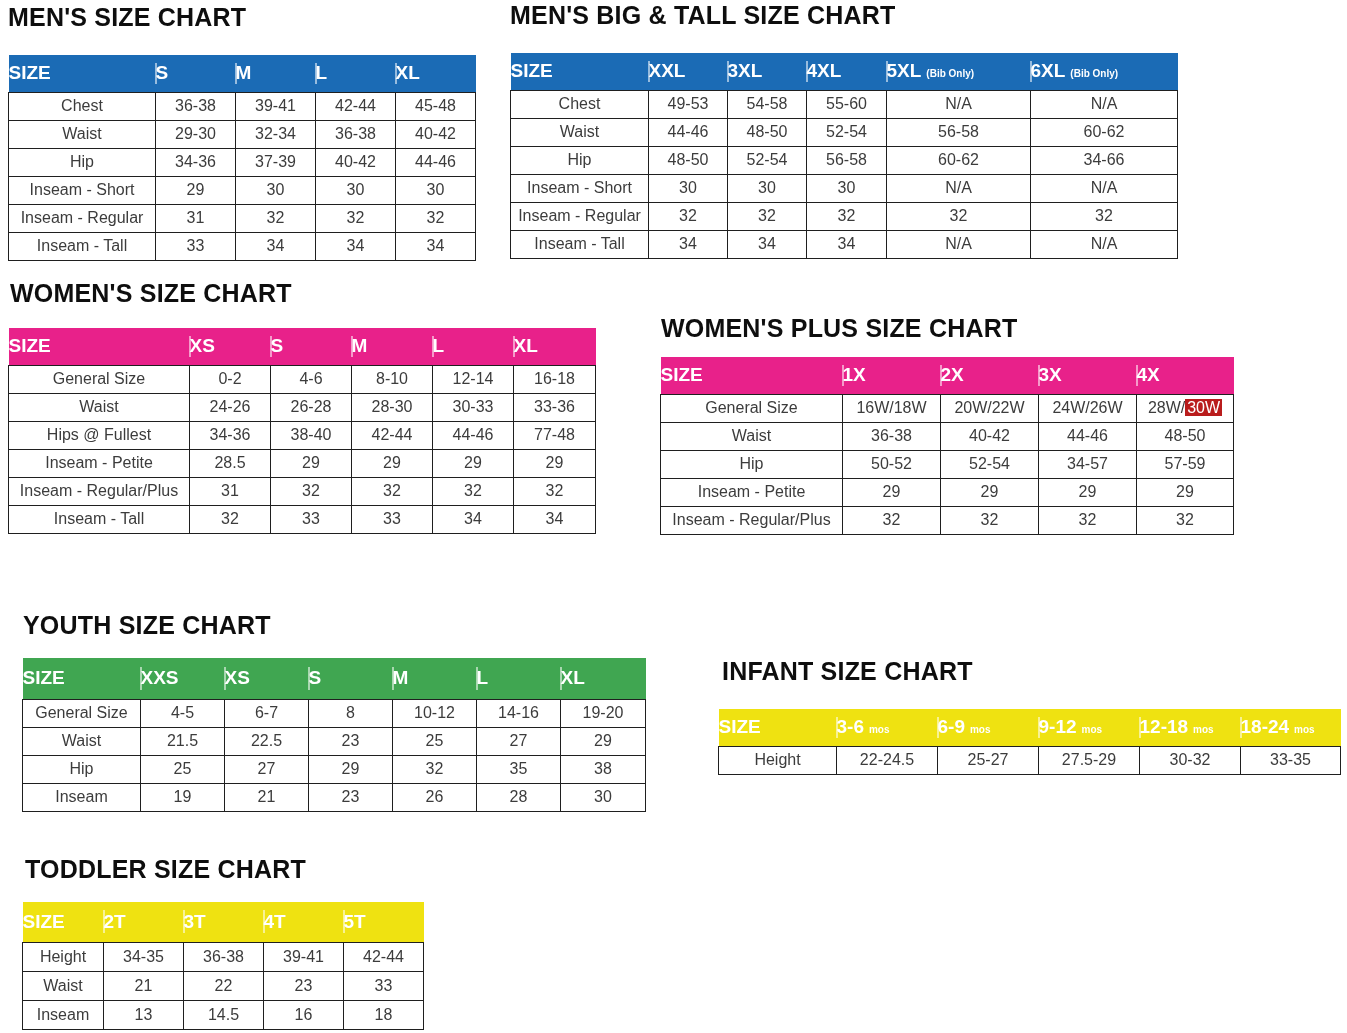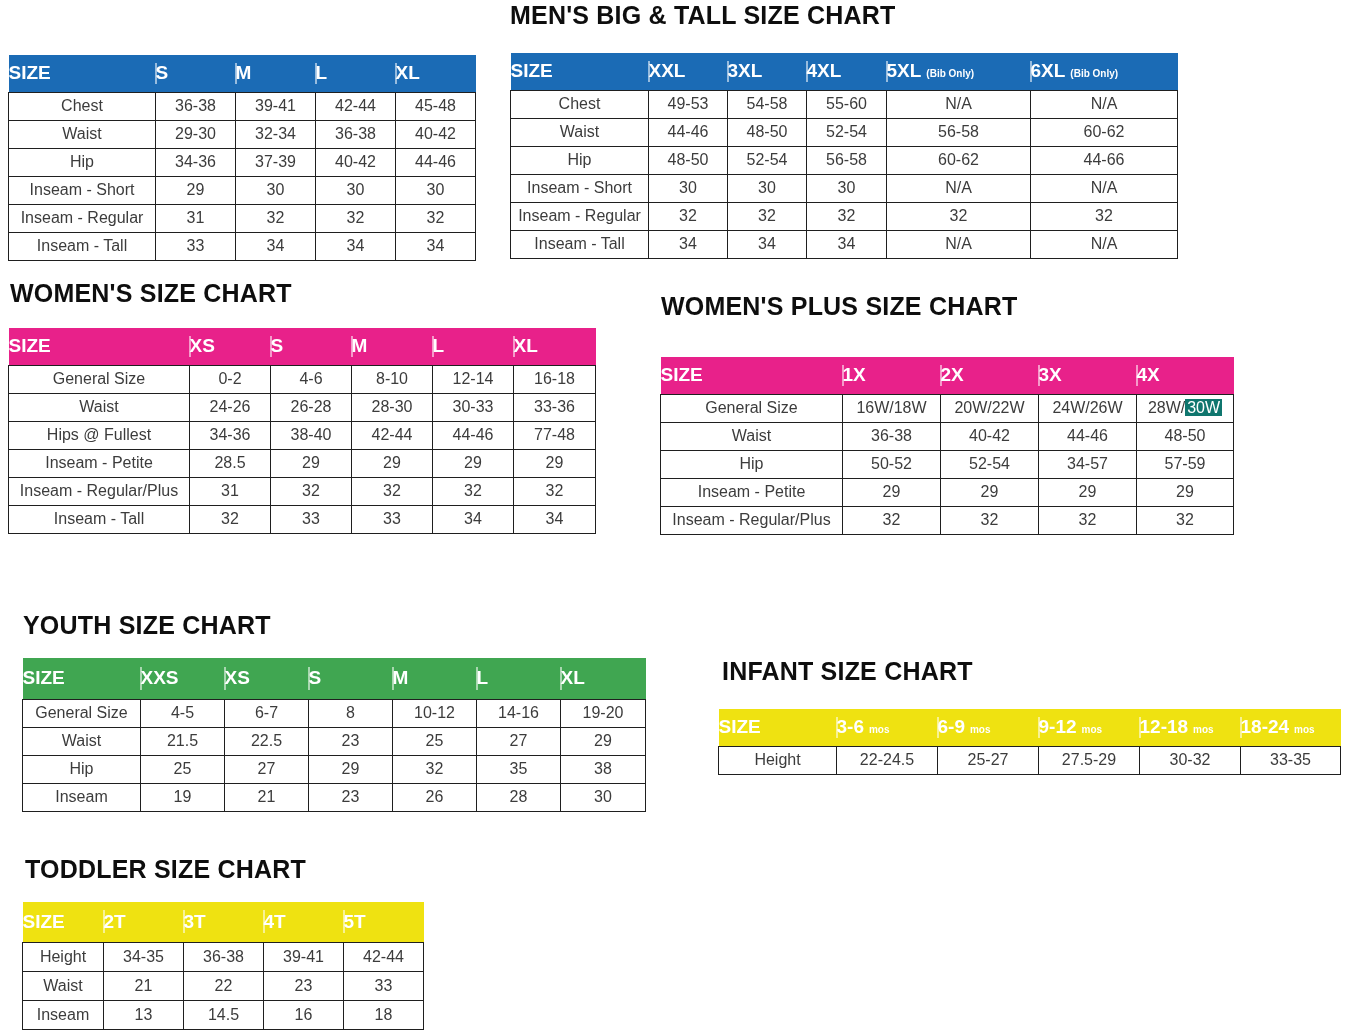--- a/index.html
+++ b/index.html
@@ -28,27 +28,28 @@
   .t-blue th{background:#1b6bb5;}
   .t-pink th{background:#e8218a;}
   .t-green th{background:#40a651;}
   .t-yellow th{background:#efe211;}
   .t-blue thead tr,.t-pink thead tr,.t-yellow.infant thead tr{height:37px;}
   .t-blue tbody tr,.t-pink tbody tr,.t-yellow.infant tbody tr{height:28px;}
   .t-green thead tr{height:41px;}
   .t-green tbody tr{height:28px;}
   .t-yellow.toddler thead tr{height:40px;}
   .t-yellow.toddler tbody tr{height:29px;}
-  .hl{background:#0f766e;color:#ffffff;padding:0 2px;}
+  .hl{background:#b91c1c;color:#ffffff;padding:0 2px;}
 </style>
 </head>
 <body>
 
 <div class="canvas">
 
+  <h2 class="title" style="left:8px;top:3px">MEN'S SIZE CHART</h2>
   <table class="chart t-blue" style="left:8px;top:55px;width:467px">
     <colgroup>
         <col style="width:147px">
         <col style="width:80px">
         <col style="width:80px">
         <col style="width:80px">
         <col style="width:80px">
       </colgroup>
     <thead>
       <tr>
@@ -141,21 +142,21 @@
           <td>52-54</td>
           <td>56-58</td>
           <td>60-62</td>
         </tr>
       <tr>
           <td>Hip</td>
           <td>48-50</td>
           <td>52-54</td>
           <td>56-58</td>
           <td>60-62</td>
-          <td>44-66</td>
+          <td>34-66</td>
         </tr>
       <tr>
           <td>Inseam - Short</td>
           <td>30</td>
           <td>30</td>
           <td>30</td>
           <td>N/A</td>
           <td>N/A</td>
         </tr>
       <tr>
@@ -242,21 +243,21 @@
           <td>Inseam - Tall</td>
           <td>32</td>
           <td>33</td>
           <td>33</td>
           <td>34</td>
           <td>34</td>
         </tr>
     </tbody>
   </table>
 
-  <h2 class="title" style="left:661px;top:292px">WOMEN'S PLUS SIZE CHART</h2>
+  <h2 class="title" style="left:661px;top:314px">WOMEN'S PLUS SIZE CHART</h2>
   <table class="chart t-pink" style="left:660px;top:357px;width:573px">
     <colgroup>
         <col style="width:182px">
         <col style="width:98px">
         <col style="width:98px">
         <col style="width:98px">
         <col style="width:97px">
       </colgroup>
     <thead>
       <tr>

